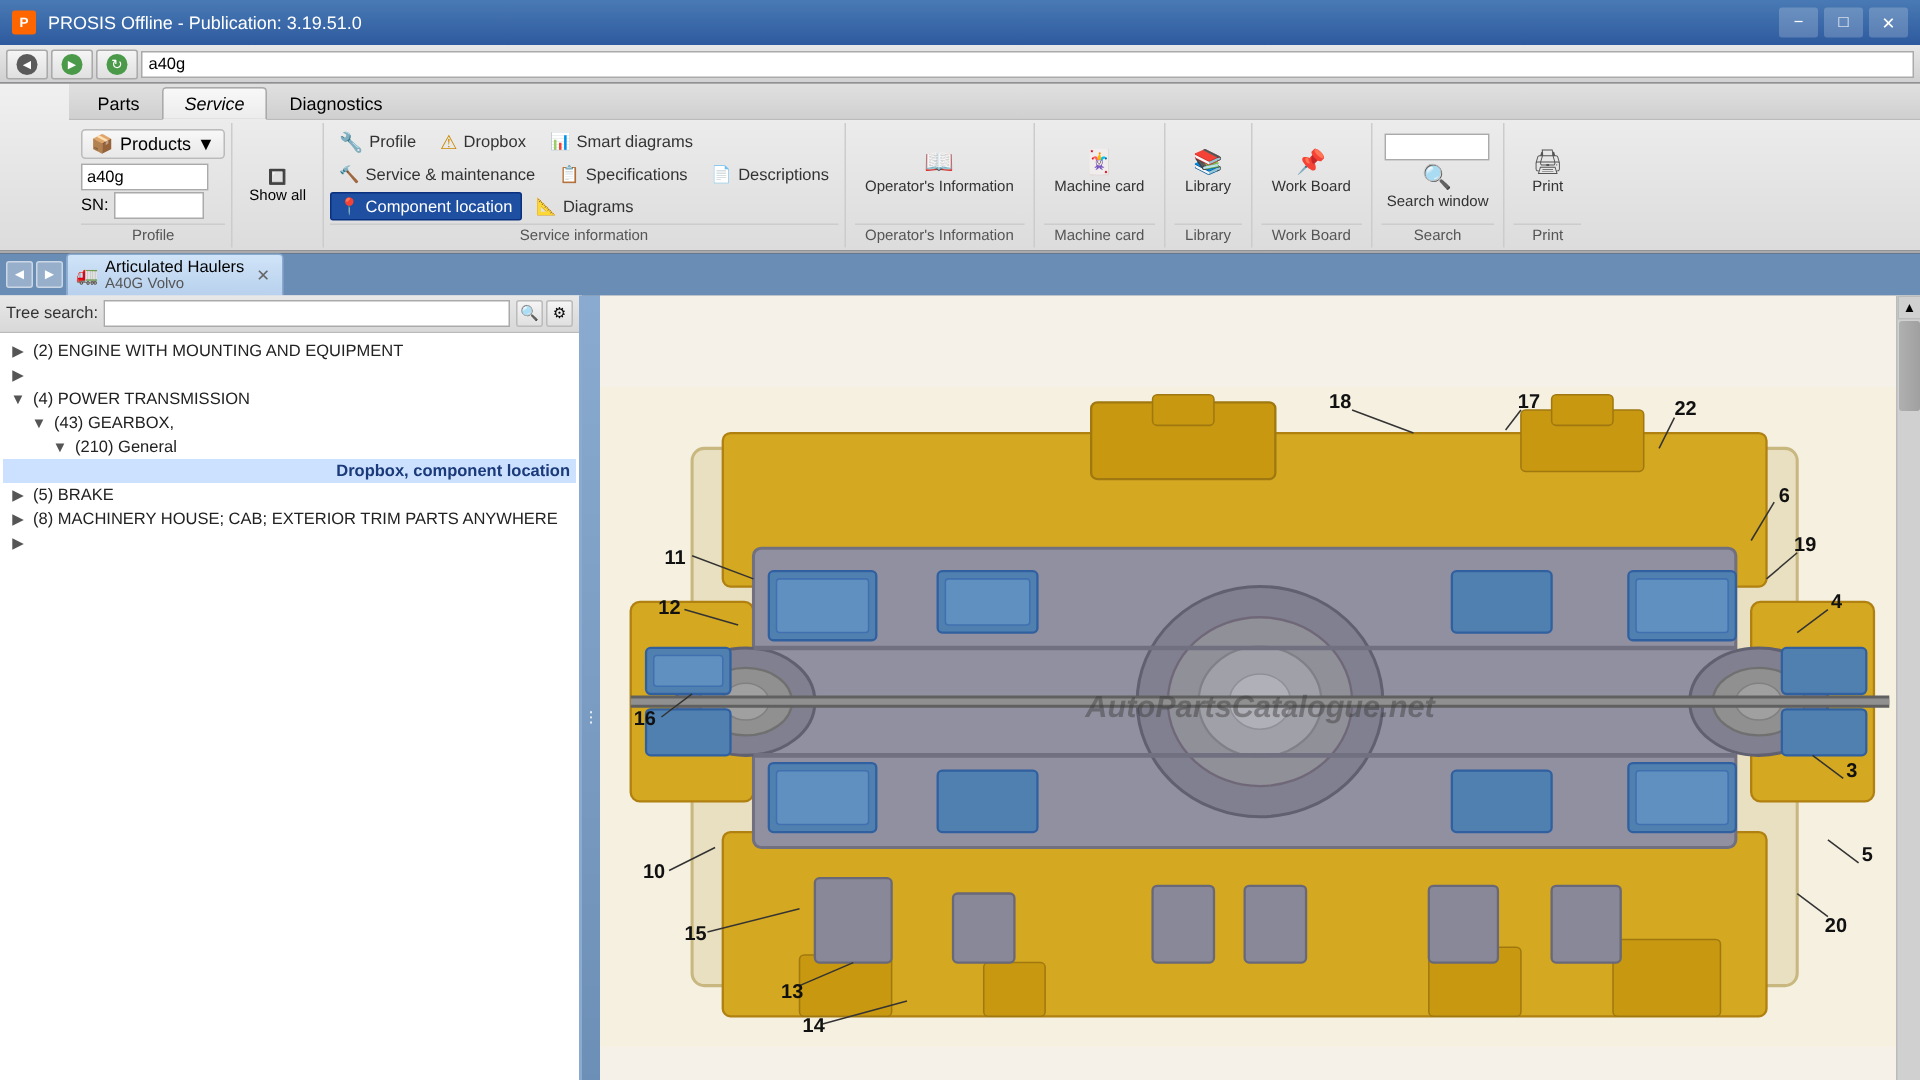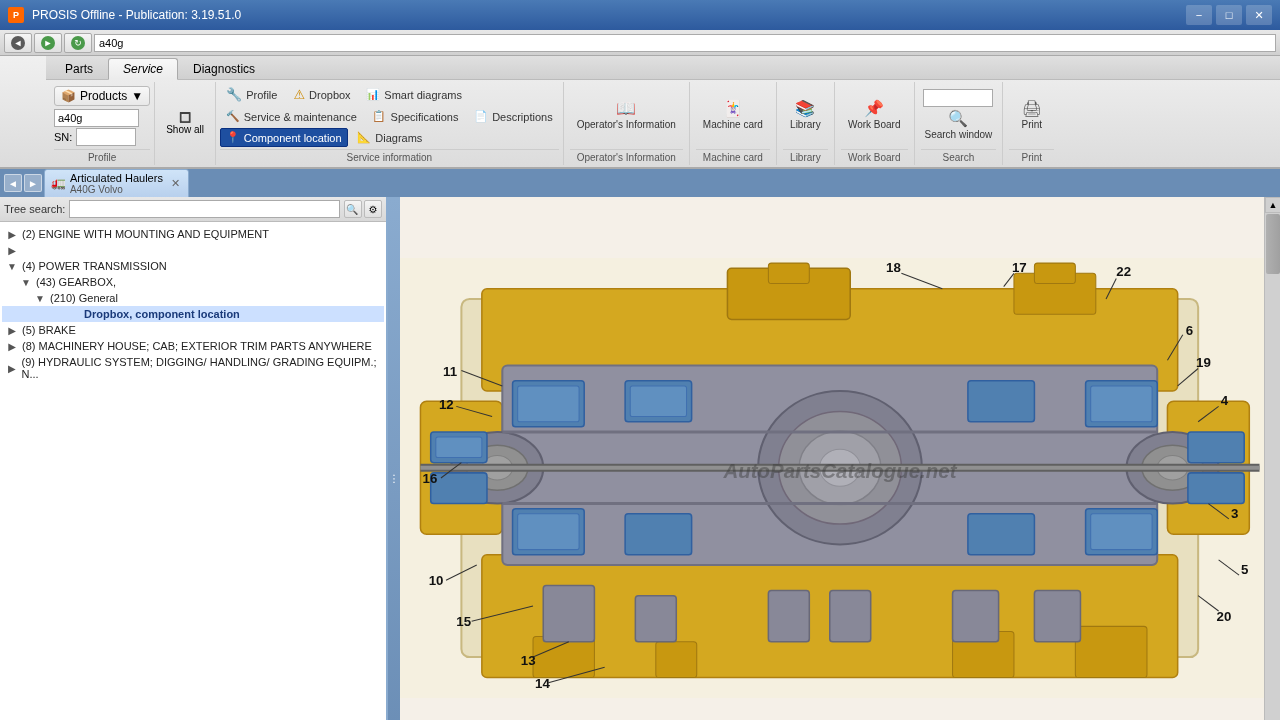--- a/index.html
+++ b/index.html
@@ -458,38 +458,37 @@
       <div class="tree-item" style="padding-left:18px;">
         <span class="tree-expand">▼</span>
         <span>(43) GEARBOX,</span>
       </div>
 
       <div class="tree-item" style="padding-left:32px;">
         <span class="tree-expand">▼</span>
         <span>(210) General</span>
       </div>
 
-      <div class="tree-item selected" style="padding-left:70px;">
+      <div class="tree-item selected" style="padding-left:20px;justify-content:space-between;">
         <span class="tree-expand" style="width:8px;"></span>
         <span class="tree-item-bold">Dropbox, component location</span>
       </div>
 
       <div class="tree-item">
         <span class="tree-expand">▶</span>
         <span>(5) BRAKE</span>
       </div>
 
       <div class="tree-item">
         <span class="tree-expand">▶</span>
         <span>(8) MACHINERY HOUSE; CAB; EXTERIOR TRIM PARTS  ANYWHERE</span>
       </div>
 
       <div class="tree-item">
         <span class="tree-expand">▶</span>
-        <span>(9) HYDRAULIC SYSTEM; DIGGING/ HANDLING/  GRADING EQUIPM.; N...</span>
       </div>
     </div>
 
   </div>
 
   <div class="panel-handle">
     <span>⋮</span>
   </div>
 
   <div class="right-panel">

